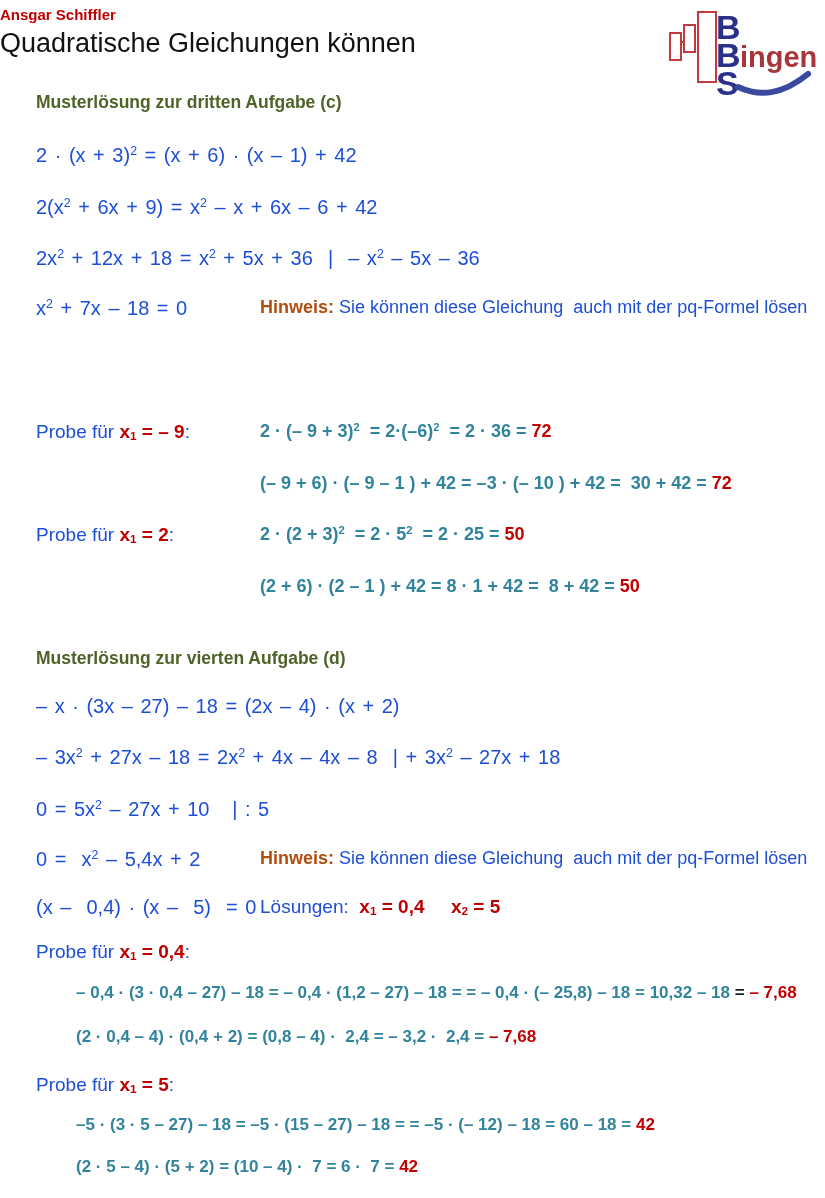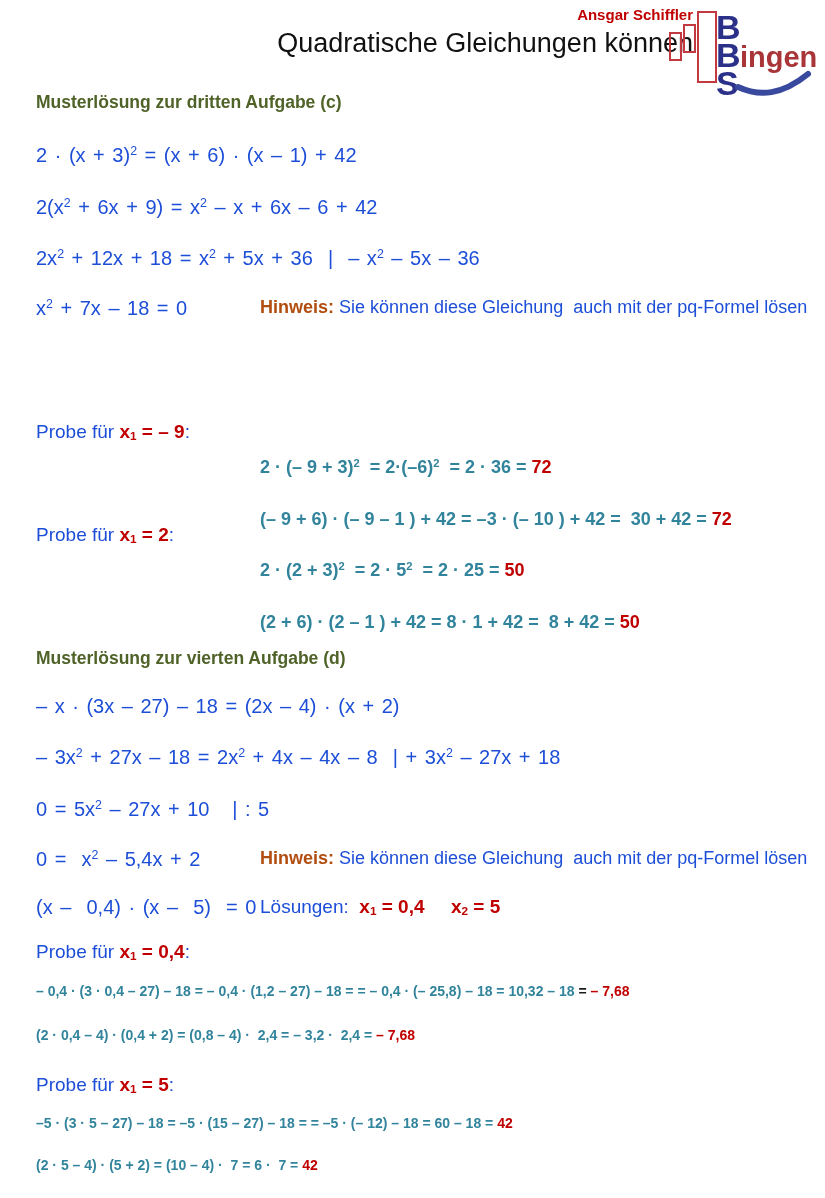--- a/index.html
+++ b/index.html
@@ -1,33 +1,33 @@
 <!DOCTYPE html>
 <html><head>
 <meta charset="utf-8">
 <style>
   html,body{margin:0;padding:0;background:#ffffff;}
   .page{
     position:relative;width:825px;height:1198px;background:#ffffff;
     font-family:"Liberation Sans",sans-serif;color:#1a1a1a;overflow:hidden;
   }
-  .center-block{position:absolute;left:0;width:680px;text-align:right;padding-left:13px;}
+  .center-block{position:absolute;left:0;width:680px;text-align:left;}
   .author{top:6px;font-size:15px;font-weight:700;color:#c00000;}
   .title{top:28px;font-size:27px;color:#111;}
   .heading{position:absolute;left:36px;font-size:17.5px;font-weight:700;color:#4f6228;white-space:pre;}
   .row{position:absolute;left:0;width:825px;height:26px;}
   .cL{position:absolute;left:36px;white-space:pre;}
   .cR{position:absolute;left:260px;white-space:pre;text-align:right;}
   .full{position:absolute;left:36px;white-space:pre;}
   .f-eq{font-size:20px;word-spacing:2px;}
   .f-note{font-size:18px;}
   .f-los{font-size:19px;}
   .f-probe{font-size:19px;}
-  .f-tealc{font-size:18px;margin-top:36px;}
-  .f-teald{font-size:14px;}
+  .f-tealc{font-size:18px;}
+  .f-teald{font-size:17px;margin-left:40px;}
   .s-k{color:#1d4ed8;font-weight:400;}
   .s-kb{color:#1a1a1a;font-weight:700;}
   .s-r{color:#c00000;font-weight:700;}
   .s-t{color:#31849b;font-weight:700;}
   .s-o{color:#b14d0e;font-weight:700;}
   .sup{font-size:0.62em;vertical-align:0.55em;}
   .sub{font-size:0.62em;vertical-align:-0.18em;}
   .logo{position:absolute;left:648px;top:4px;}
 </style>
 </head>

